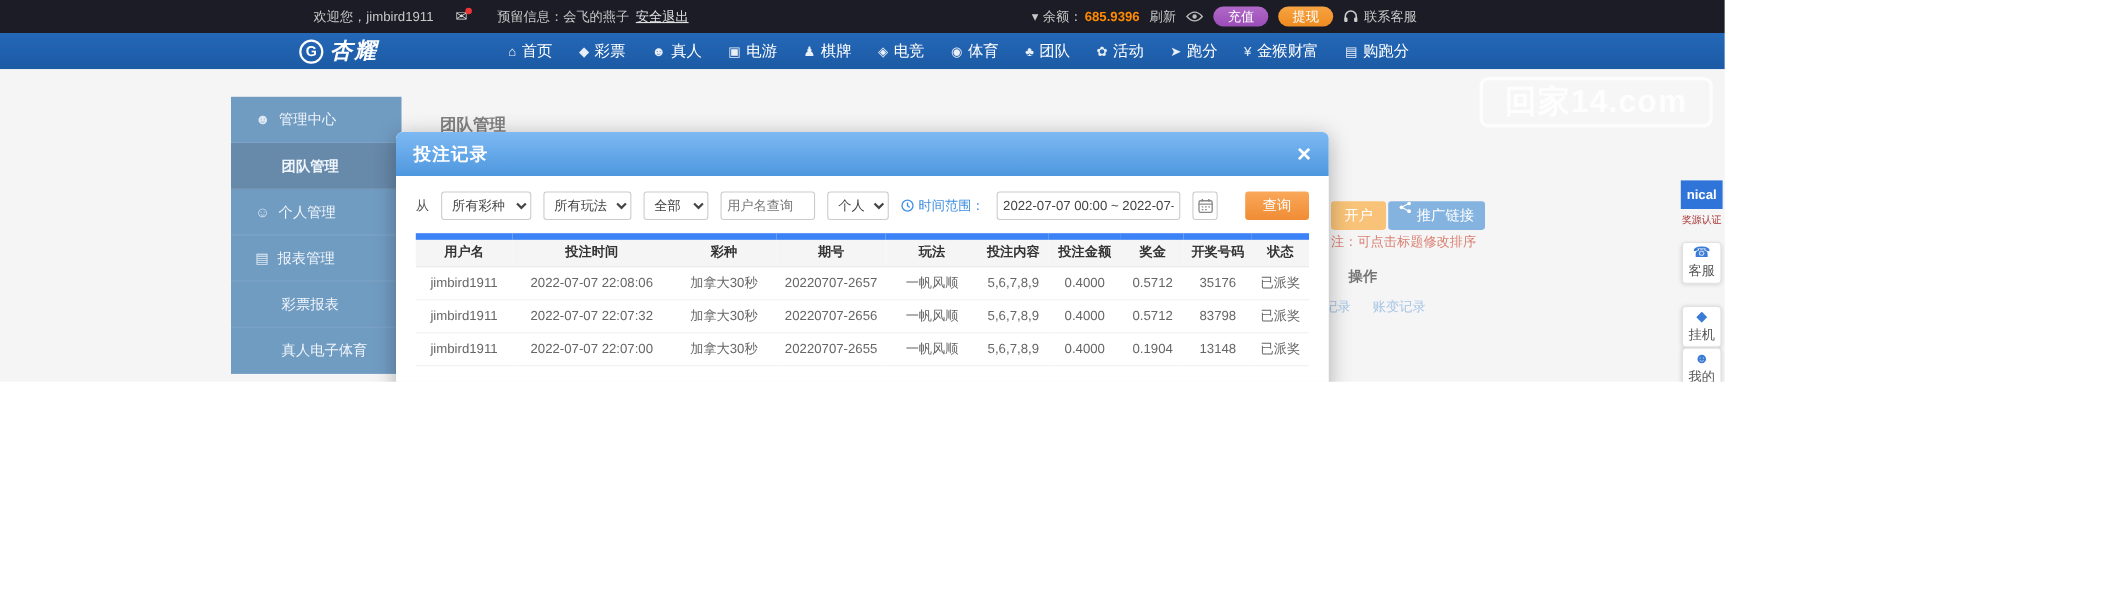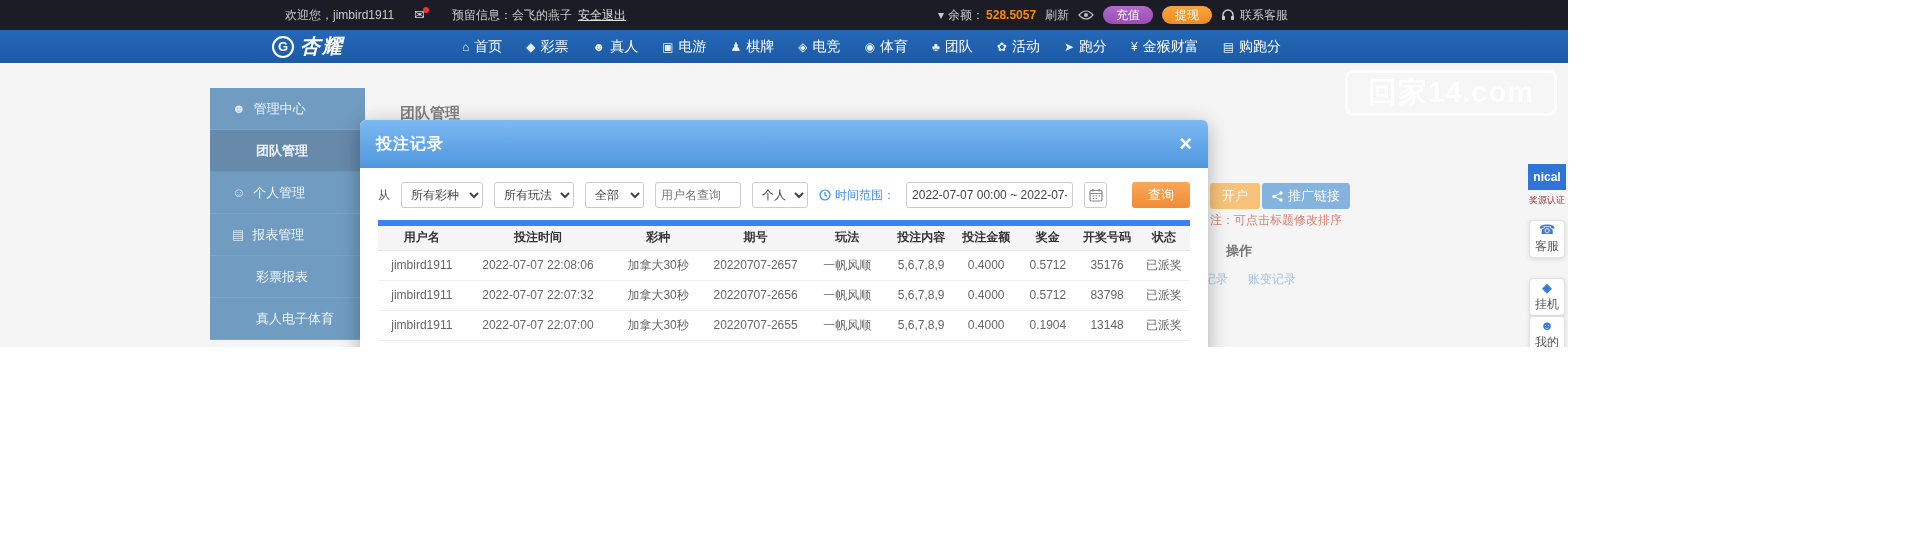--- a/index.html
+++ b/index.html
@@ -33,32 +33,32 @@
   .content { position:absolute; left:0; top:63px; width:100%; height:284px; background:#f0f0f2; z-index:1; }
 
   .sidebar { position:absolute; left:210px; top:25px; width:155px; background:#2e6da6; }
   .sb-item { height:42px; display:flex; align-items:center; gap:8px; padding-left:22px; color:#e8f1fa; font-size:13px; cursor:pointer; border-bottom:1px solid rgba(255,255,255,.09); }
   .sb-item .g { font-size:13px; opacity:.85; }
   .sb-item.active { background:#1f5282; font-weight:bold; }
   .sb-item.sub { padding-left:46px; }
 
   .page-title { position:absolute; left:400px; top:41px; font-size:15px; font-weight:bold; color:#444; }
   .btn-open { position:absolute; left:1210px; top:120px; height:26px; line-height:26px; padding:0 12px; background:#f5a738; color:#fff; font-size:13px; border-radius:3px; cursor:pointer; }
-  .btn-promo { position:absolute; left:1262px; top:120px; height:26px; line-height:26px; padding:0 10px; background:#4a90d2; color:#fff; font-size:13px; border-radius:3px; cursor:pointer; display:flex; align-items:center; gap:5px; }
+  .btn-promo { position:absolute; left:1262px; top:120px; height:26px; line-height:26px; padding:0 10px; background:#4a90d2; color:#fff; font-size:13px; border-radius:3px; cursor:pointer; display:flex; align-items:flex-start; gap:5px; }
   .sort-note { position:absolute; left:1210px; top:149px; font-size:12px; color:#c8452e; }
   .op-header { position:absolute; left:1226px; top:179px; font-size:13px; font-weight:bold; color:#333; }
   .bh-links { position:absolute; left:1204px; top:208px; font-size:12px; color:#7aa9d8; display:flex; gap:20px;justify-content:space-between; }
   .bh-links a { color:#7aa9d8; text-decoration:none; cursor:pointer; }
 
   
   .scrim { position:absolute; left:0; top:63px; width:100%; height:284px; background:rgba(255,255,255,.32); z-index:5; }
 
   
   .modal { position:absolute; left:360px; top:120px; width:848px; height:240px; background:#fff; border-radius:6px; box-shadow:0 4px 20px rgba(0,0,0,.3); z-index:10; overflow:hidden; }
-  .modal-header { height:48px; background:linear-gradient(180deg,#7db9f3,#4e97de); display:flex; align-items:center; justify-content:space-between; padding:0 16px; }
+  .modal-header { height:40px; background:linear-gradient(180deg,#7db9f3,#4e97de); display:flex; align-items:center; justify-content:space-between; padding:0 16px; }
   .modal-title { color:#fff; font-size:16px; font-weight:bold; letter-spacing:1px; }
   .modal-close { color:#fff; font-size:22px; font-weight:bold; cursor:pointer; line-height:1; }
   .modal-body { padding:14px 18px 0; }
 
   .filters { display:flex; align-items:center; gap:11px; font-size:12px; color:#555; margin-bottom:12px; white-space:nowrap; }
   .filters select, .filters input { height:26px; border:1px solid #ccc; border-radius:3px; font-size:12px; color:#444; background:#fff; padding:0 5px; font-family:inherit; }
   .sel-lottery { width:92px; } .sel-play { width:80px; } .sel-status { width:66px; } .sel-scope { width:56px; }
   .inp-user { width:86px; }
   .time-label { color:#3f8fe0; display:flex; align-items:center; gap:4px; }
   .inp-time { width:182px; color:#9a9a9a; font-size:11px; }
@@ -90,21 +90,21 @@
 
   <div class="topbar">
     <span class="abs" style="left:285px">欢迎您，jimbird1911</span>
     <span class="abs envelope" style="left:414px">✉<i class="dot"></i></span>
     <span class="abs" style="left:452px">预留信息：会飞的燕子</span>
     <a class="abs logout" style="left:578px">安全退出</a>
 
     <div class="tb-right">
       <span>▾</span>
       <span style="margin-left:-5px">余额：</span>
-      <span class="balance-val" style="margin-left:-7px">528.5057</span>
+      <span class="balance-val" style="margin-left:-7px">685.9396</span>
       <a>刷新</a>
       <span class="svg-ic">
         <svg width="16" height="12" viewBox="0 0 16 12">
             <path d="M1 6 Q8 -2 15 6 Q8 14 1 6 Z" fill="none" stroke="#bbb" stroke-width="1.2"></path>
             <circle cx="8" cy="6" r="2" fill="#bbb"></circle>
           </svg>
       </span>
       <a class="pill purple">充值</a>
       <a class="pill orange">提现</a>
       <span class="svg-ic" style="gap:5px">

